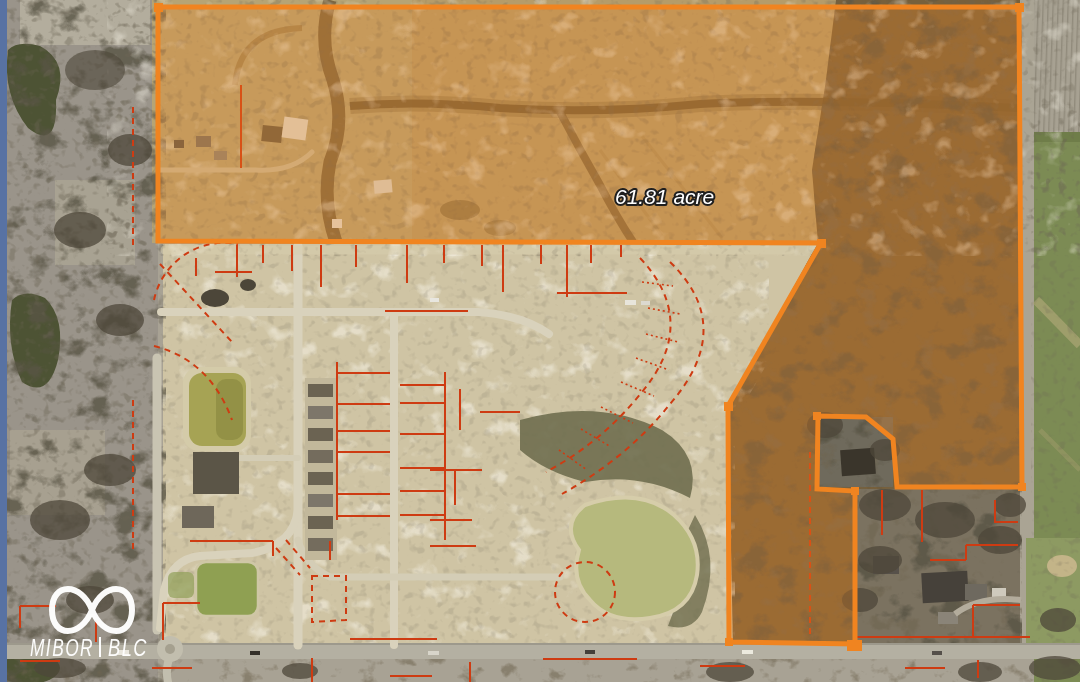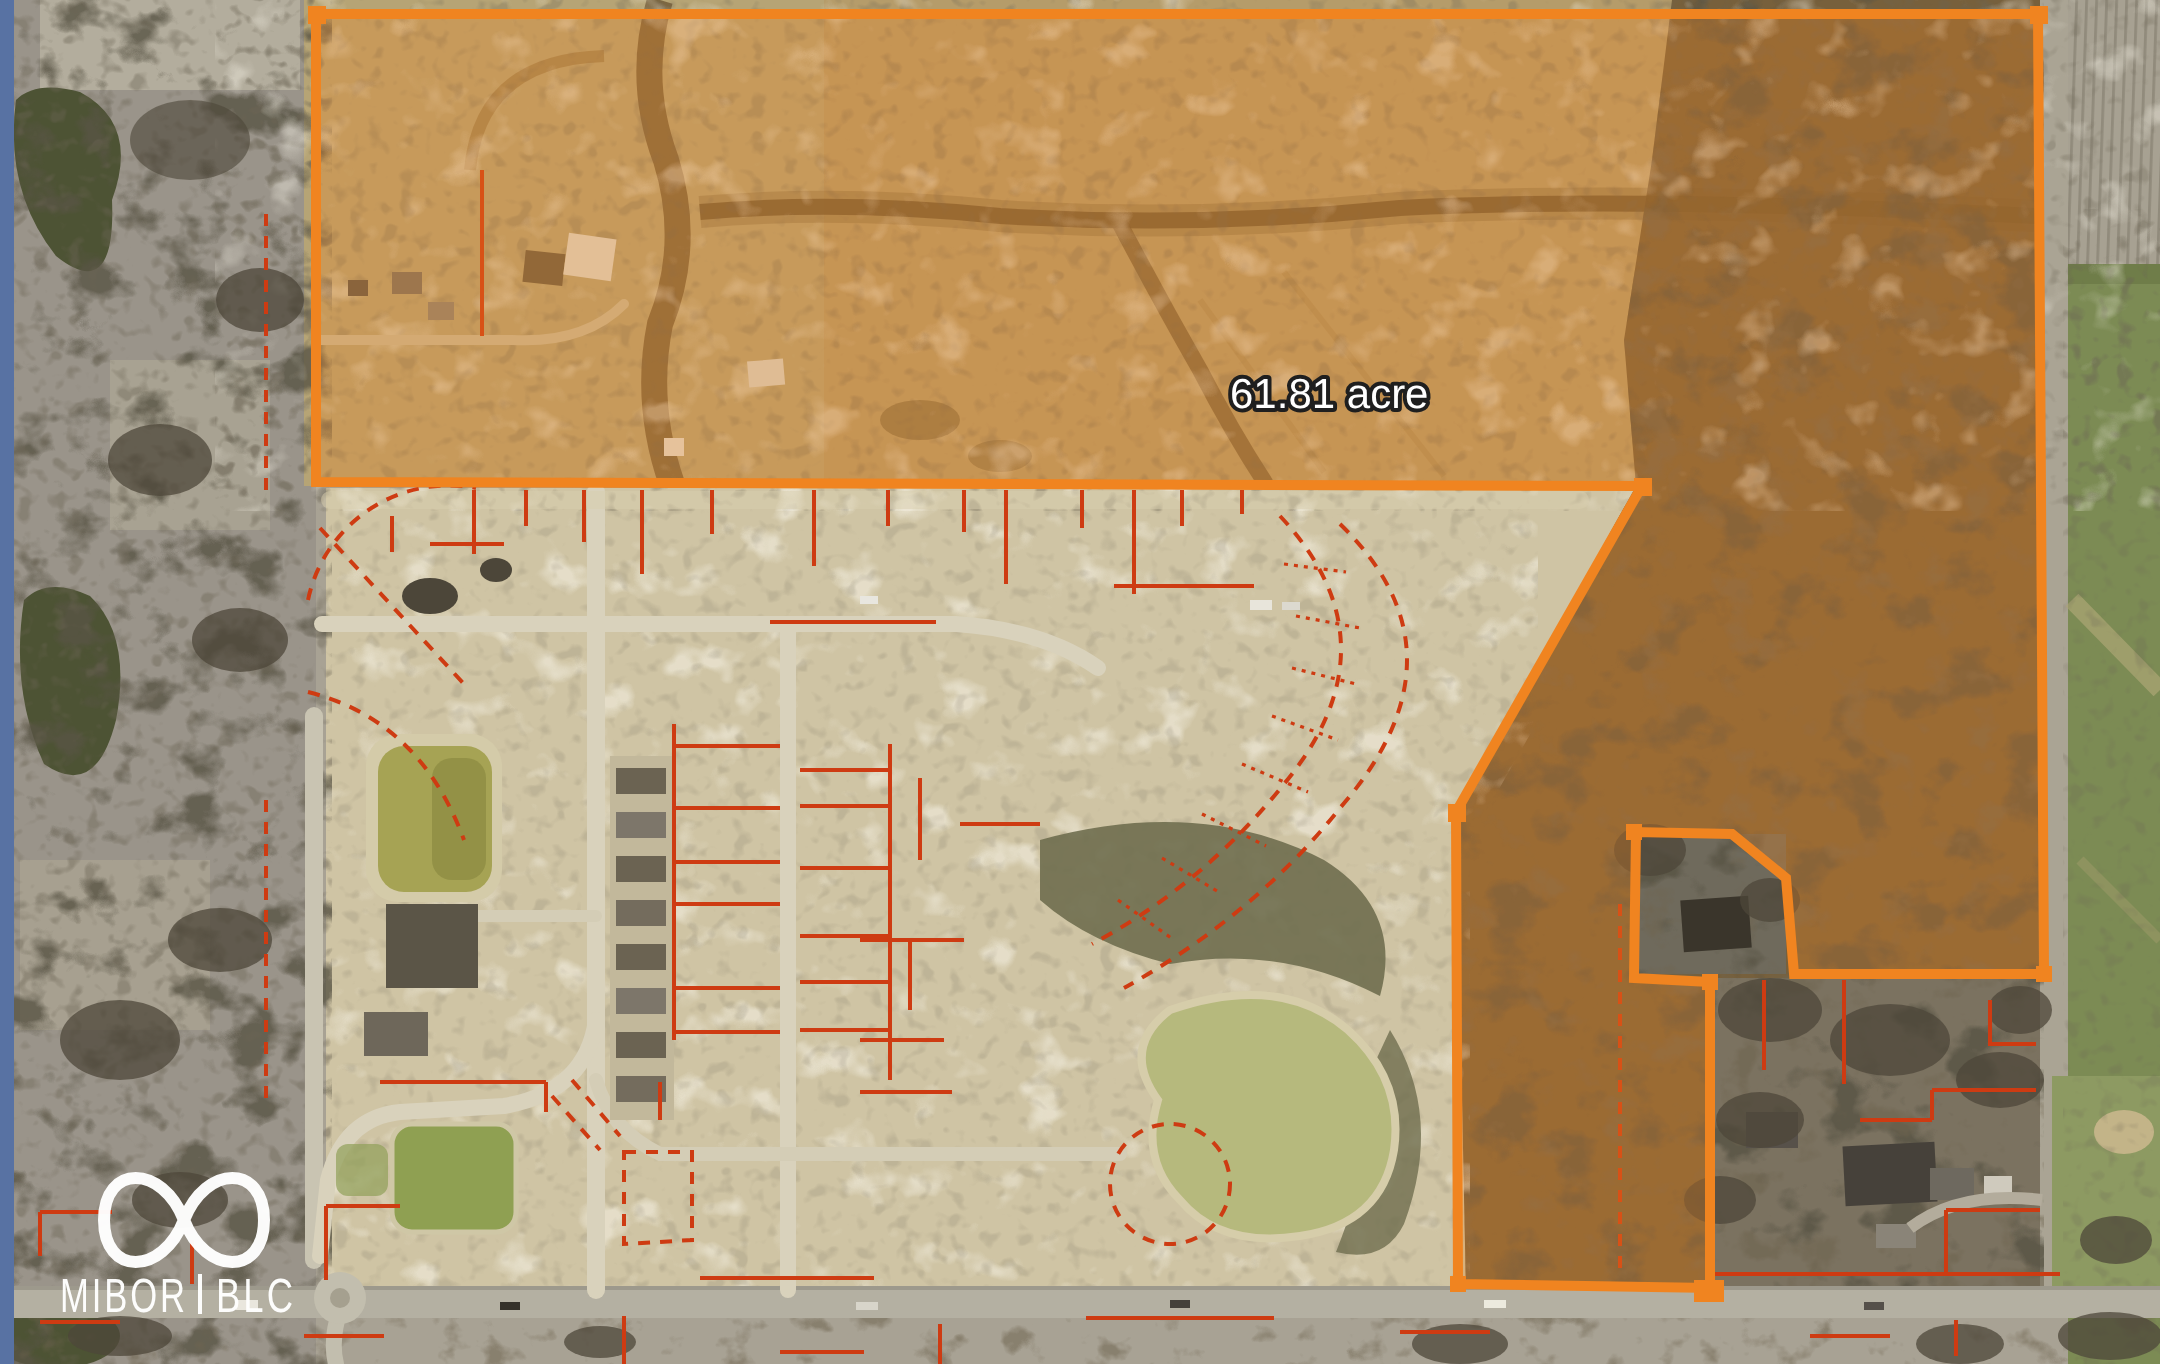--- a/index.html
+++ b/index.html
@@ -1,17 +1,17 @@
 <!DOCTYPE html>
 <html><head>
 <meta charset="utf-8">
 <style>
   html,body{margin:0;padding:0;background:#222;}
   #stage{position:relative;width:1080px;height:682px;overflow:hidden;background:#a8a294;
-         font-family:"Liberation Sans", sans-serif;}
+         font-family:"Liberation Sans", sans-serif;font-style:italic;}
   #stage svg{display:block;}
   .wm-text{font-family:"Liberation Sans", sans-serif;letter-spacing:2px;}
 </style>
 </head>
 <body>
 
 <div id="stage">
 <svg width="1080" height="682" viewBox="0 0 1080 682" xmlns="http://www.w3.org/2000/svg">
   <defs>
 

